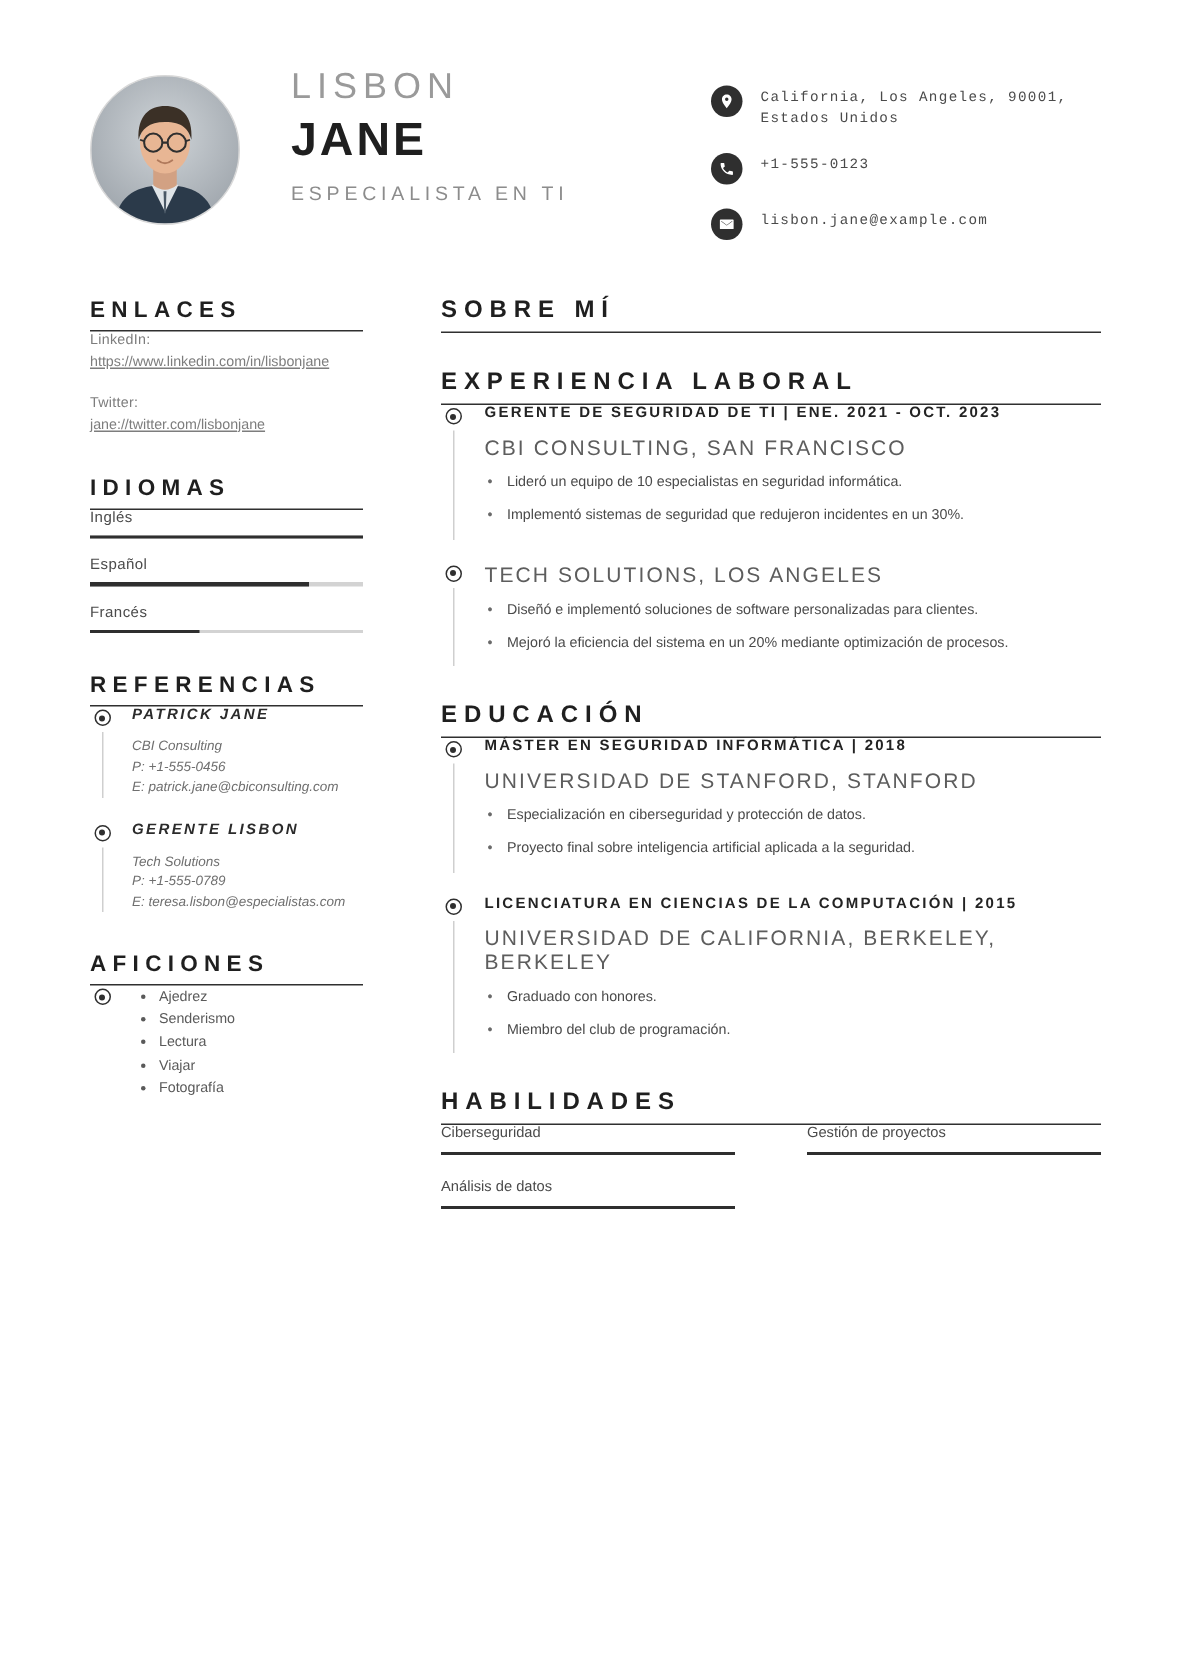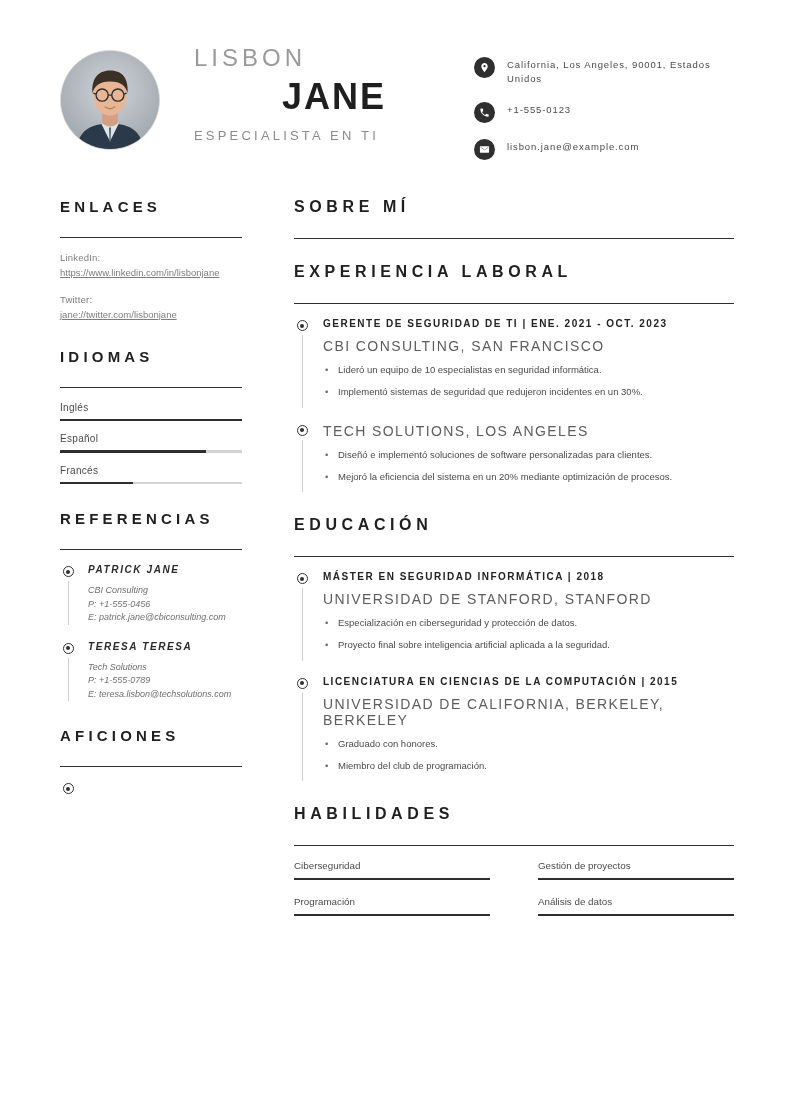--- a/index.html
+++ b/index.html
@@ -40,39 +40,39 @@
     padding-top: 4px;
   }
   .name-first {
     font-size: 24px;
     letter-spacing: 4px;
     color: #9a9a9a;
     font-weight: 300;
     line-height: 1.15;
   }
   .name-last {
-    font-size: 36px;
+    font-size: 31px;
     letter-spacing: 2px;
     color: #1f1f1f;
     font-weight: 700;
     line-height: 1.25;
     margin-top: 2px;
-    text-align: center;
   }
   .job-title {
     font-size: 13px;
     letter-spacing: 3.2px;
     color: #8c8c8c;
     margin-top: 9px;
     font-weight: 400;
   }
 
   .contact-block {
     flex: 0 0 260px;
     padding-top: 16px;
+    font-family: Liberation Mono, monospace;
   }
   .contact-row {
     display: flex;
     align-items: flex-start;
     margin-bottom: 15px;
   }
   .contact-icon {
     width: 21px; height: 21px;
     border-radius: 50%;
     background: #2f2f2f;
@@ -105,23 +105,22 @@
   .col-right {
     flex: 1 1 auto;
     padding-left: 34px;
   }
 
   .sec-title {
     font-size: 15px;
     font-weight: 700;
     letter-spacing: 4.2px;
     color: #1f1f1f;
-    padding-bottom: 22px;
+    padding-bottom: 5px;
     border-bottom: 1.5px solid #2f2f2f;
-    margin-bottom: 14px;
   }
   .sec-title.right {
     font-size: 16px;
     letter-spacing: 4.6px;
   }
   .sec-block { margin-bottom: 26px; }
   .sec-block.right { margin-bottom: 24px; }
 
   
   .link-item { margin-bottom: 14px; }
@@ -414,33 +413,42 @@
           <div class="ref-line-txt">E: patrick.jane@cbiconsulting.com</div>
         </div>
       </div>
 
       <div class="ref-item">
         <div class="ref-bullet-col">
           <span class="ring"></span>
           <span class="ref-line"></span>
         </div>
         <div class="ref-body">
-          <div class="ref-name">TERESA TERESA</div>
+          <div class="ref-name">GERENTE LISBON</div>
           <div class="ref-line-txt">Tech Solutions</div>
           <div class="ref-line-txt">P: +1-555-0789</div>
-          <div class="ref-line-txt">E: teresa.lisbon@techsolutions.com</div>
+          <div class="ref-line-txt">E: teresa.lisbon@especialistas.com</div>
         </div>
       </div>
     </div>
 
     <div class="sec-block">
       <div class="sec-title">AFICIONES</div>
       <div class="hobby-wrap">
         <div class="ref-bullet-col">
           <span class="ring"></span>
+        </div>
+        <div class="hobby-list">
+          <ul class="hob">
+            <li>Ajedrez</li>
+            <li>Senderismo</li>
+            <li>Lectura</li>
+            <li>Viajar</li>
+            <li>Fotografía</li>
+          </ul>
         </div>
       </div>
     </div>
 
   </div>
 
   <div class="col-right">
 
     <div class="sec-block right">
       <div class="sec-title right">SOBRE MÍ</div>
@@ -518,24 +526,20 @@
       <div class="skills-grid">
         <div class="skill">
           <div class="skill-name">Ciberseguridad</div>
           <div class="skill-bar"></div>
         </div>
         <div class="skill">
           <div class="skill-name">Gestión de proyectos</div>
           <div class="skill-bar"></div>
         </div>
         <div class="skill">
-          <div class="skill-name">Programación</div>
-          <div class="skill-bar"></div>
-        </div>
-        <div class="skill">
           <div class="skill-name">Análisis de datos</div>
           <div class="skill-bar"></div>
         </div>
       </div>
     </div>
 
   </div>
 </div>
 
 </body></html>

